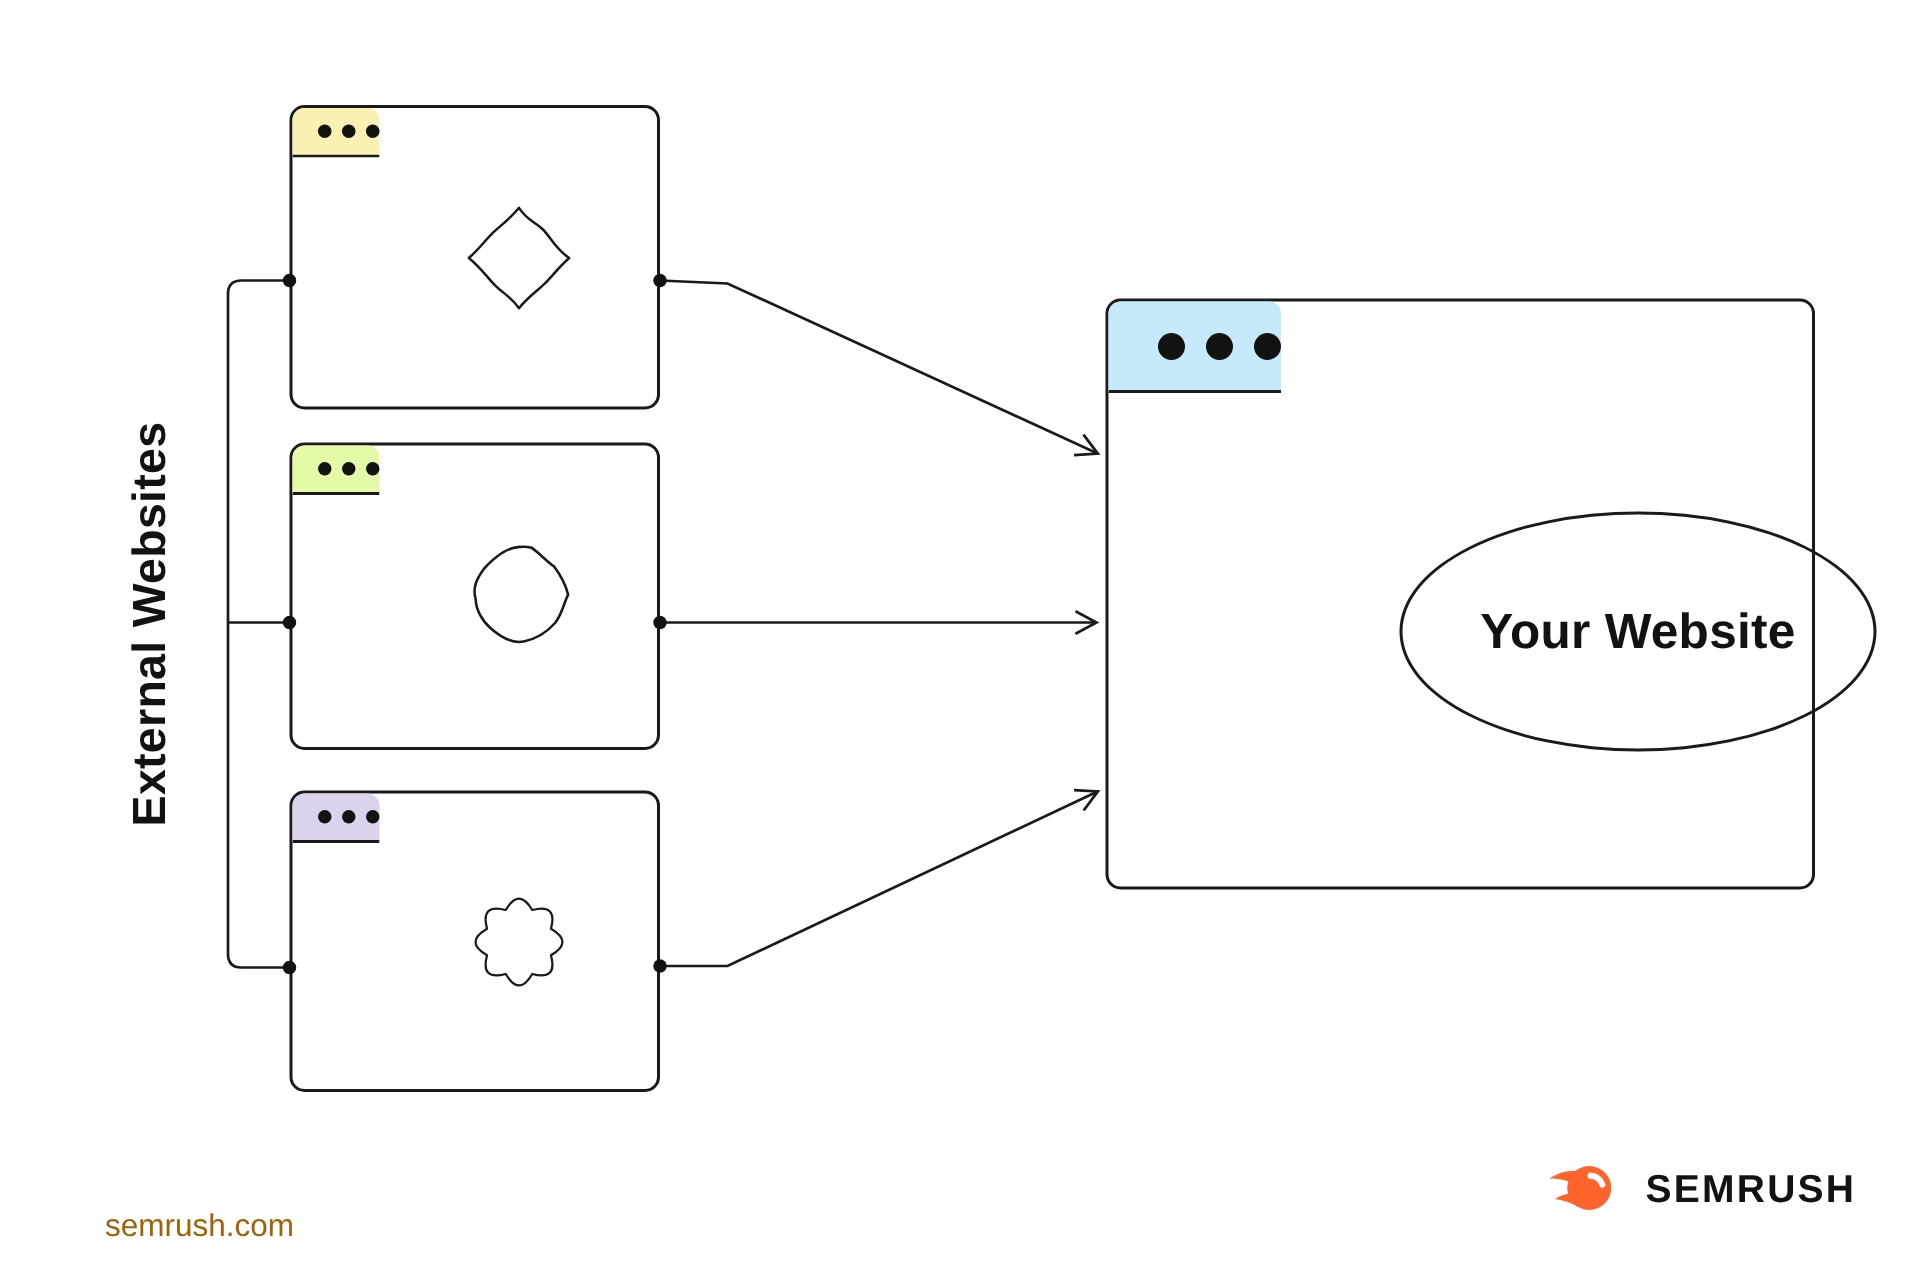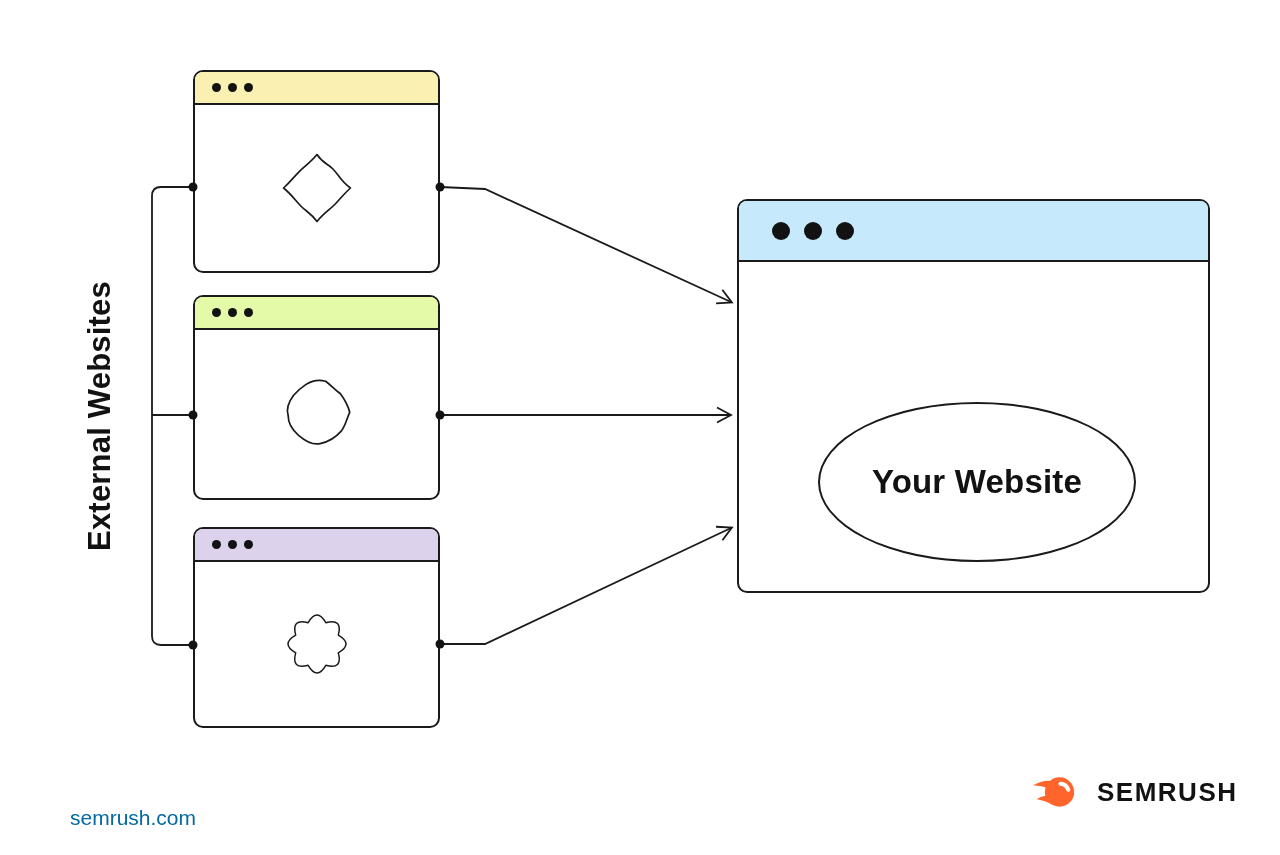--- a/index.html
+++ b/index.html
@@ -10,21 +10,21 @@
     font-family:"Liberation Sans", sans-serif;
     overflow:hidden;
   }
   .browser-window{
     position:absolute;
     background:#ffffff;
     border:2px solid #1a1a1a;
     border-radius:10px;
     box-sizing:border-box;
     display:flex;
-    flex-direction:column;
+    flex-direction:row;
   }
   .titlebar{
     border-bottom:2px solid #1a1a1a;
     border-radius:8px 8px 0 0;
     display:flex;
     align-items:center;
     flex:0 0 auto;
   }
   .titlebar-sm{height:31px;padding-left:17px;gap:7px;}
   .titlebar-lg{height:59px;padding-left:33px;gap:14px;}
@@ -65,21 +65,21 @@
     border:2px solid #1a1a1a;
     border-radius:50%;
     box-sizing:border-box;
     display:flex;align-items:center;justify-content:center;
   }
   #website-ellipse span{
     font-size:33px;font-weight:600;color:#121212;letter-spacing:0.2px;
   }
   #footer-site{
     position:absolute;left:70px;top:806px;
-    font-size:21px;color:#0369a1;font-weight:400;text-align:right;
+    font-size:21px;color:#a16207;font-weight:400;text-align:right;
   }
   #brand-logo{
     position:absolute;left:1032px;top:773px;
     display:flex;align-items:center;gap:21px;
   }
   #brand-name{
     font-size:26px;font-weight:700;color:#121212;letter-spacing:1.5px;
   }
 </style>
 </head>

